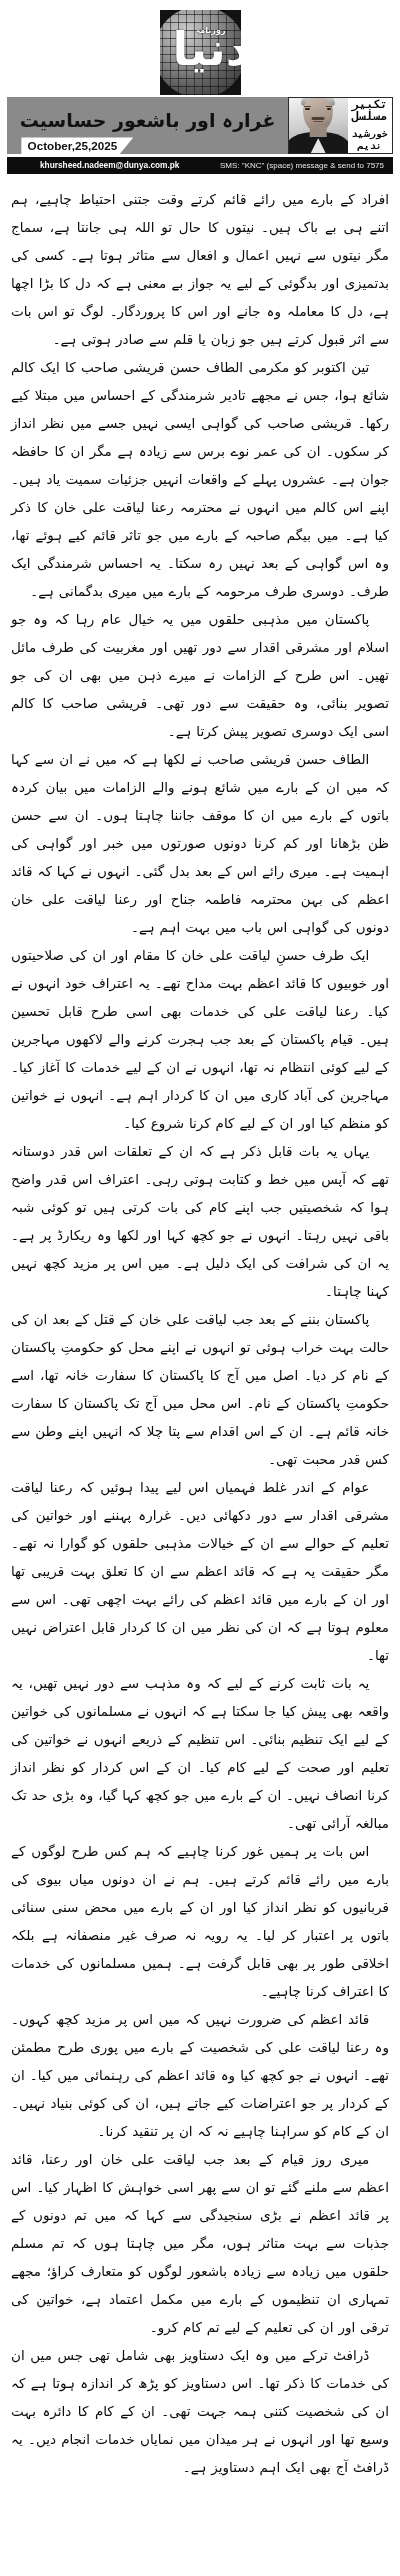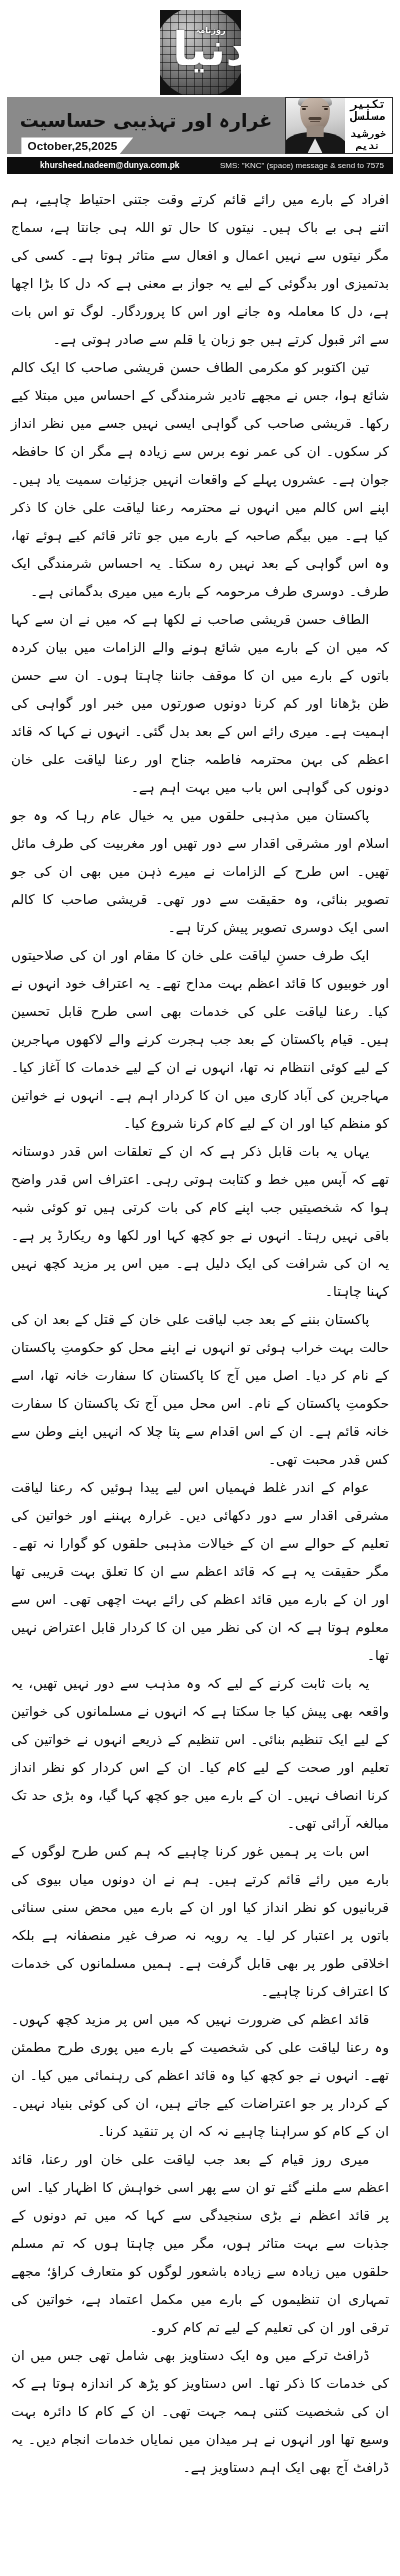--- a/index.html
+++ b/index.html
@@ -284,37 +284,37 @@
       <div class="ph-neck"></div>
       <div class="ph-collar"></div>
     </div>
     <div class="author-meta">
       <div class="column-name">تکبیر مسلسل</div>
       <div class="author-rule"></div>
       <div class="author-name">خورشید ندیم</div>
     </div>
   </div>
 
-  <div class="headline">غرارہ اور تہذیبی حساسیت</div>
+  <div class="headline">غرارہ اور باشعور حساسیت</div>
 
   <div class="date-tab">
     <span class="date-text">October,25,2025</span>
   </div>
 </div>
 
 <div class="contact-bar">
   <span class="sms-text">SMS: "KNC" (space) message &amp; send to 7575</span>
   <span class="email-text">khursheed.nadeem@dunya.com.pk</span>
 </div>
 
 <div class="article" id="article-body">
     <p class="first">افراد کے بارے میں رائے قائم کرتے وقت جتنی احتیاط چاہیے، ہم اتنے ہی بے باک ہیں۔ نیتوں کا حال تو اللہ ہی جانتا ہے، سماج مگر نیتوں سے نہیں اعمال و افعال سے متاثر ہوتا ہے۔ کسی کی بدتمیزی اور بدگوئی کے لیے یہ جواز بے معنی ہے کہ دل کا بڑا اچھا ہے، دل کا معاملہ وہ جانے اور اس کا پروردگار۔ لوگ تو اس بات سے اثر قبول کرتے ہیں جو زبان یا قلم سے صادر ہوتی ہے۔</p>
     <p>تین اکتوبر کو مکرمی الطاف حسن قریشی صاحب کا ایک کالم شائع ہوا، جس نے مجھے تادیر شرمندگی کے احساس میں مبتلا کیے رکھا۔ قریشی صاحب کی گواہی ایسی نہیں جسے میں نظر انداز کر سکوں۔ ان کی عمر نوے برس سے زیادہ ہے مگر ان کا حافظہ جوان ہے۔ عشروں پہلے کے واقعات انہیں جزئیات سمیت یاد ہیں۔ اپنے اس کالم میں انہوں نے محترمہ رعنا لیاقت علی خان کا ذکر کیا ہے۔ میں بیگم صاحبہ کے بارے میں جو تاثر قائم کیے ہوئے تھا، وہ اس گواہی کے بعد نہیں رہ سکتا۔ یہ احساس شرمندگی ایک طرف۔ دوسری طرف مرحومہ کے بارے میں میری بدگمانی ہے۔</p>
+    <p>پاکستان میں مذہبی حلقوں میں یہ خیال عام رہا کہ وہ جو اسلام اور مشرقی اقدار سے دور تھیں اور مغربیت کی طرف مائل تھیں۔ اس طرح کے الزامات نے میرے ذہن میں بھی ان کی جو تصویر بنائی، وہ حقیقت سے دور تھی۔ قریشی صاحب کا کالم اسی ایک دوسری تصویر پیش کرتا ہے۔</p>
     <p>الطاف حسن قریشی صاحب نے لکھا ہے کہ میں نے ان سے کہا کہ میں ان کے بارے میں شائع ہونے والے الزامات میں بیان کردہ باتوں کے بارے میں ان کا موقف جاننا چاہتا ہوں۔ ان سے حسن ظن بڑھانا اور کم کرنا دونوں صورتوں میں خبر اور گواہی کی اہمیت ہے۔ میری رائے اس کے بعد بدل گئی۔ انہوں نے کہا کہ قائد اعظم کی بہن محترمہ فاطمہ جناح اور رعنا لیاقت علی خان دونوں کی گواہی اس باب میں بہت اہم ہے۔</p>
-    <p>پاکستان میں مذہبی حلقوں میں یہ خیال عام رہا کہ وہ جو اسلام اور مشرقی اقدار سے دور تھیں اور مغربیت کی طرف مائل تھیں۔ اس طرح کے الزامات نے میرے ذہن میں بھی ان کی جو تصویر بنائی، وہ حقیقت سے دور تھی۔ قریشی صاحب کا کالم اسی ایک دوسری تصویر پیش کرتا ہے۔</p>
     <p>ایک طرف حسنِ لیاقت علی خان کا مقام اور ان کی صلاحیتوں اور خوبیوں کا قائد اعظم بہت مداح تھے۔ یہ اعتراف خود انہوں نے کیا۔ رعنا لیاقت علی کی خدمات بھی اسی طرح قابل تحسین ہیں۔ قیام پاکستان کے بعد جب ہجرت کرنے والے لاکھوں مہاجرین کے لیے کوئی انتظام نہ تھا، انہوں نے ان کے لیے خدمات کا آغاز کیا۔ مہاجرین کی آباد کاری میں ان کا کردار اہم ہے۔ انہوں نے خواتین کو منظم کیا اور ان کے لیے کام کرنا شروع کیا۔</p>
     <p>یہاں یہ بات قابل ذکر ہے کہ ان کے تعلقات اس قدر دوستانہ تھے کہ آپس میں خط و کتابت ہوتی رہی۔ اعتراف اس قدر واضح ہوا کہ شخصیتیں جب اپنے کام کی بات کرتی ہیں تو کوئی شبہ باقی نہیں رہتا۔ انہوں نے جو کچھ کہا اور لکھا وہ ریکارڈ پر ہے۔ یہ ان کی شرافت کی ایک دلیل ہے۔ میں اس پر مزید کچھ نہیں کہنا چاہتا۔</p>
     <p>پاکستان بننے کے بعد جب لیاقت علی خان کے قتل کے بعد ان کی حالت بہت خراب ہوئی تو انہوں نے اپنے محل کو حکومتِ پاکستان کے نام کر دیا۔ اصل میں آج کا پاکستان کا سفارت خانہ تھا، اسے حکومتِ پاکستان کے نام۔ اس محل میں آج تک پاکستان کا سفارت خانہ قائم ہے۔ ان کے اس اقدام سے پتا چلا کہ انہیں اپنے وطن سے کس قدر محبت تھی۔</p>
     <p>عوام کے اندر غلط فہمیاں اس لیے پیدا ہوئیں کہ رعنا لیاقت مشرقی اقدار سے دور دکھائی دیں۔ غرارہ پہننے اور خواتین کی تعلیم کے حوالے سے ان کے خیالات مذہبی حلقوں کو گوارا نہ تھے۔ مگر حقیقت یہ ہے کہ قائد اعظم سے ان کا تعلق بہت قریبی تھا اور ان کے بارے میں قائد اعظم کی رائے بہت اچھی تھی۔ اس سے معلوم ہوتا ہے کہ ان کی نظر میں ان کا کردار قابل اعتراض نہیں تھا۔</p>
     <p>یہ بات ثابت کرنے کے لیے کہ وہ مذہب سے دور نہیں تھیں، یہ واقعہ بھی پیش کیا جا سکتا ہے کہ انہوں نے مسلمانوں کی خواتین کے لیے ایک تنظیم بنائی۔ اس تنظیم کے ذریعے انہوں نے خواتین کی تعلیم اور صحت کے لیے کام کیا۔ ان کے اس کردار کو نظر انداز کرنا انصاف نہیں۔ ان کے بارے میں جو کچھ کہا گیا، وہ بڑی حد تک مبالغہ آرائی تھی۔</p>
     <p>اس بات پر ہمیں غور کرنا چاہیے کہ ہم کس طرح لوگوں کے بارے میں رائے قائم کرتے ہیں۔ ہم نے ان دونوں میاں بیوی کی قربانیوں کو نظر انداز کیا اور ان کے بارے میں محض سنی سنائی باتوں پر اعتبار کر لیا۔ یہ رویہ نہ صرف غیر منصفانہ ہے بلکہ اخلاقی طور پر بھی قابل گرفت ہے۔ ہمیں مسلمانوں کی خدمات کا اعتراف کرنا چاہیے۔</p>
     <p>قائد اعظم کی ضرورت نہیں کہ میں اس پر مزید کچھ کہوں۔ وہ رعنا لیاقت علی کی شخصیت کے بارے میں پوری طرح مطمئن تھے۔ انہوں نے جو کچھ کیا وہ قائد اعظم کی رہنمائی میں کیا۔ ان کے کردار پر جو اعتراضات کیے جاتے ہیں، ان کی کوئی بنیاد نہیں۔ ان کے کام کو سراہنا چاہیے نہ کہ ان پر تنقید کرنا۔</p>
     <p>میری روز قیام کے بعد جب لیاقت علی خان اور رعنا، قائد اعظم سے ملنے گئے تو ان سے پھر اسی خواہش کا اظہار کیا۔ اس پر قائد اعظم نے بڑی سنجیدگی سے کہا کہ میں تم دونوں کے جذبات سے بہت متاثر ہوں، مگر میں چاہتا ہوں کہ تم مسلم حلقوں میں زیادہ سے زیادہ باشعور لوگوں کو متعارف کراؤ؛ مجھے تمہاری ان تنظیموں کے بارے میں مکمل اعتماد ہے، خواتین کی ترقی اور ان کی تعلیم کے لیے تم کام کرو۔</p>
     <p>ڈرافٹ ترکے میں وہ ایک دستاویز بھی شامل تھی جس میں ان کی خدمات کا ذکر تھا۔ اس دستاویز کو پڑھ کر اندازہ ہوتا ہے کہ ان کی شخصیت کتنی ہمہ جہت تھی۔ ان کے کام کا دائرہ بہت وسیع تھا اور انہوں نے ہر میدان میں نمایاں خدمات انجام دیں۔ یہ ڈرافٹ آج بھی ایک اہم دستاویز ہے۔</p>
   </div>

